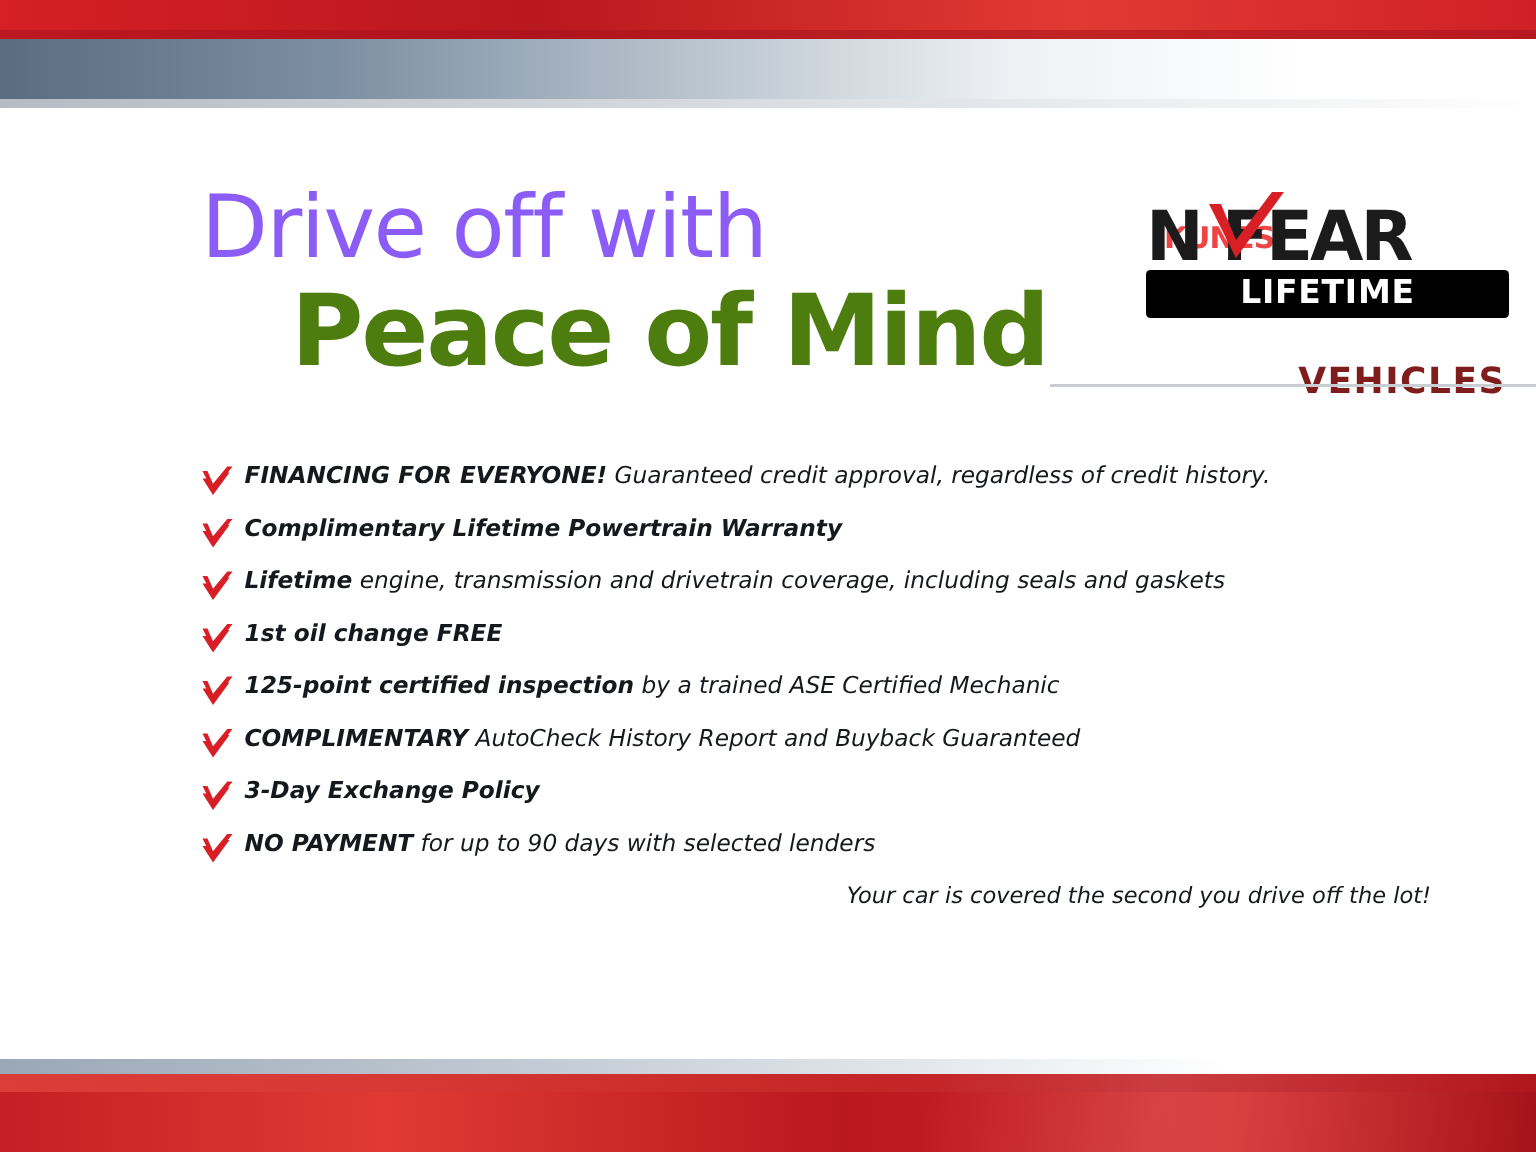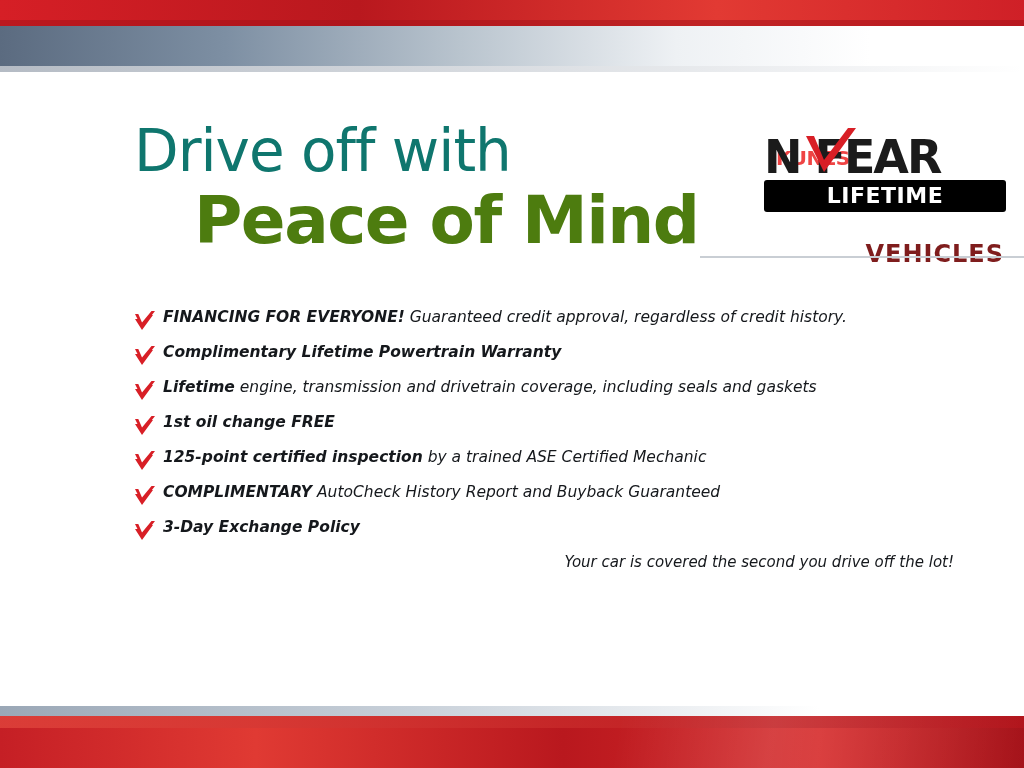--- a/index.html
+++ b/index.html
@@ -84,21 +84,21 @@
   .headline {
     position: absolute;
     left: 134px;
     top: 122px;
     width: 600px;
   }
   .headline-line1 {
     font-family: "DejaVu Sans", sans-serif;
     font-size: 58px;
     font-weight: 400;
-    color: #0f766e;
+    color: #8b5cf6;
     letter-spacing: -1px;
     line-height: 1;
   }
   .headline-line2 {
     font-family: "DejaVu Sans", sans-serif;
     font-size: 66px;
     font-weight: 700;
     color: #4d7c0f;
     letter-spacing: -1.5px;
     line-height: 1.05;
@@ -296,20 +296,27 @@
     </div>
 
     <div class="benefit">
       <svg class="bullet" viewBox="0 0 22 20">
         <path d="M1 4 L8 18 L21 1 L17.5 1 L8 12.5 L4.3 4 Z" fill="#d81f26"></path>
         <path d="M1 9 L8 20 L19 5 L16.5 5 L8 15 L4 9 Z" fill="#d81f26"></path>
       </svg>
       <div class="benefit-text"><span class="b">3-Day Exchange Policy</span><span></span></div>
     </div>
 
+    <div class="benefit">
+      <svg class="bullet" viewBox="0 0 22 20">
+        <path d="M1 4 L8 18 L21 1 L17.5 1 L8 12.5 L4.3 4 Z" fill="#d81f26"></path>
+        <path d="M1 9 L8 20 L19 5 L16.5 5 L8 15 L4 9 Z" fill="#d81f26"></path>
+      </svg>
+      <div class="benefit-text"><span class="b">NO PAYMENT</span><span> for up to 90 days with selected lenders</span></div>
+    </div>
 
     <div class="benefit-sub">Your car is covered the second you drive off the lot!</div>
 
   </div>
 
   <div class="bottom-grey-band"></div>
   <div class="bottom-red-band"></div>
   <div class="bottom-white-wedge"></div>
 
 </div>

